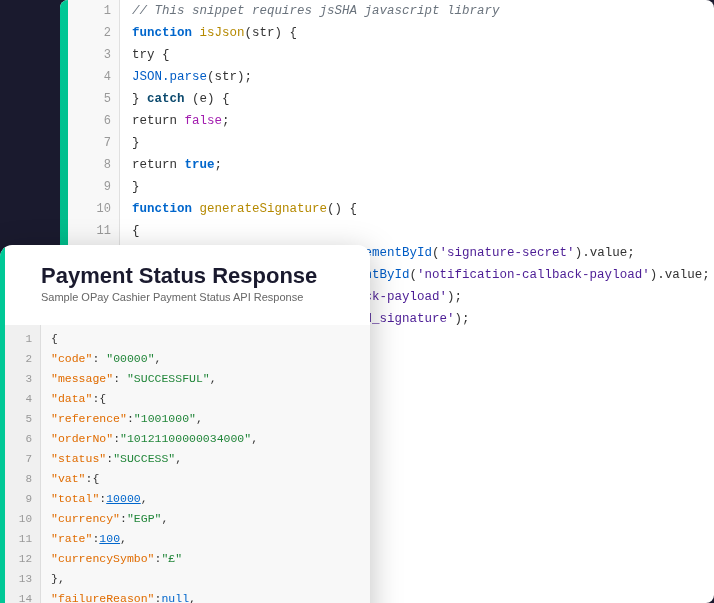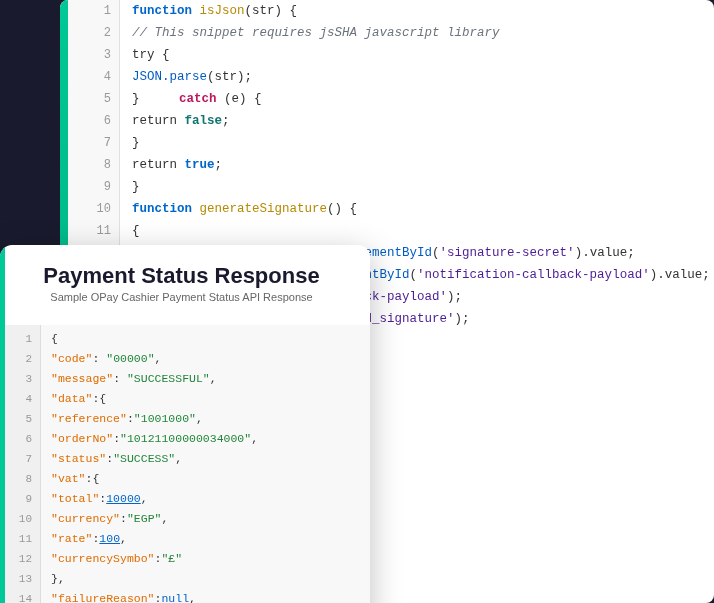--- a/index.html
+++ b/index.html
@@ -63,44 +63,43 @@
       overflow: hidden;
     }
 
     .code-line {
       line-height: 22px;
       font-size: 12.5px;
       white-space: nowrap;
     }
 
     .kw-blue { color: #0066cc; font-weight: bold; }
-    .kw-green { color: #be185d; font-weight: bold; margin-left: 32px; }
+    .kw-green { color: #0c4a6e; font-weight: bold; }
     .str-green { color: #4c1d95; }
     .func-yellow { color: #b58900; }
     .func-blue { color: #005cc5; text-align: center; }
     .comment { color: #6a737d; font-style: italic; }
     .plain { color: #333; }
-    .kw-red { color: #0f766e; font-weight: bold; }
+    .kw-red { color: #a21caf; font-weight: normal; }
 
     
     .modal-panel {
       position: absolute;
       top: 245px;
       left: 0;
       width: 370px;
       background: #ffffff;
       border-radius: 12px;
       box-shadow: 0 8px 32px rgba(0,0,0,0.25);
       overflow: hidden;
     }
 
     .modal-header {
-      padding: 18px 20px 6px 8px;
+      padding: 18px 20px 6px 36px;
       border-left: 5px solid #00c896;
-      text-align: center;
     }
 
     .modal-title {
       font-family: Arial, sans-serif;
       font-size: 22px;
       font-weight: 700;
       color: #1a1a2e;
       margin-bottom: 2px;
     }
 
@@ -170,22 +169,22 @@
       <span class="line-num">8</span>
       <span class="line-num">9</span>
       <span class="line-num">10</span>
       <span class="line-num">11</span>
       <span class="line-num">12</span>
       <span class="line-num">13</span>
       <span class="line-num">14</span>
       <span class="line-num">15</span>
     </div>
   <div class="code-content" id="codeContent">
+      <div class="code-line"><span class="comment">// This snippet requires jsSHA javascript library</span></div>
       <div class="code-line"><span class="kw-blue">function</span><span class="plain"> </span><span class="func-yellow">isJson</span><span class="plain">(str) {</span></div>
-      <div class="code-line"><span class="comment">// This snippet requires jsSHA javascript library</span></div>
       <div class="code-line"><span class="plain">    try {</span></div>
       <div class="code-line"><span class="func-blue">        JSON.parse</span><span class="plain">(str);</span></div>
       <div class="code-line"><span class="plain">    } </span><span class="kw-green">catch</span><span class="plain"> (e) {</span></div>
       <div class="code-line"><span class="plain">        return </span><span class="kw-red">false</span><span class="plain">;</span></div>
       <div class="code-line"><span class="plain">    }</span></div>
       <div class="code-line"><span class="plain">    return </span><span class="kw-blue">true</span><span class="plain">;</span></div>
       <div class="code-line"><span class="plain">}</span></div>
       <div class="code-line"><span class="kw-blue">function</span><span class="plain"> </span><span class="func-yellow">generateSignature</span><span class="plain">() {</span></div>
       <div class="code-line"><span class="plain">{</span></div>
       <div class="code-line"><span class="kw-blue">    let </span><span class="plain">secret_key</span><span class="plain"> = document.</span><span class="func-blue">getElementById</span><span class="plain">(</span><span class="str-green">'signature-secret'</span><span class="plain">).value;</span></div>

